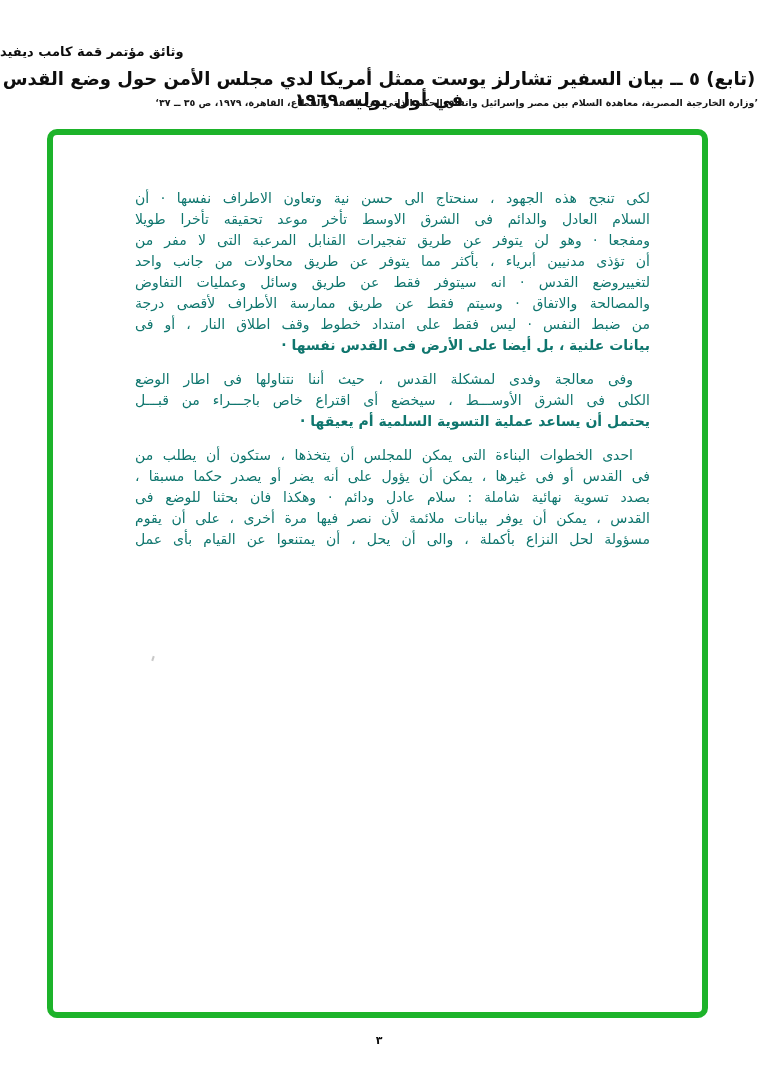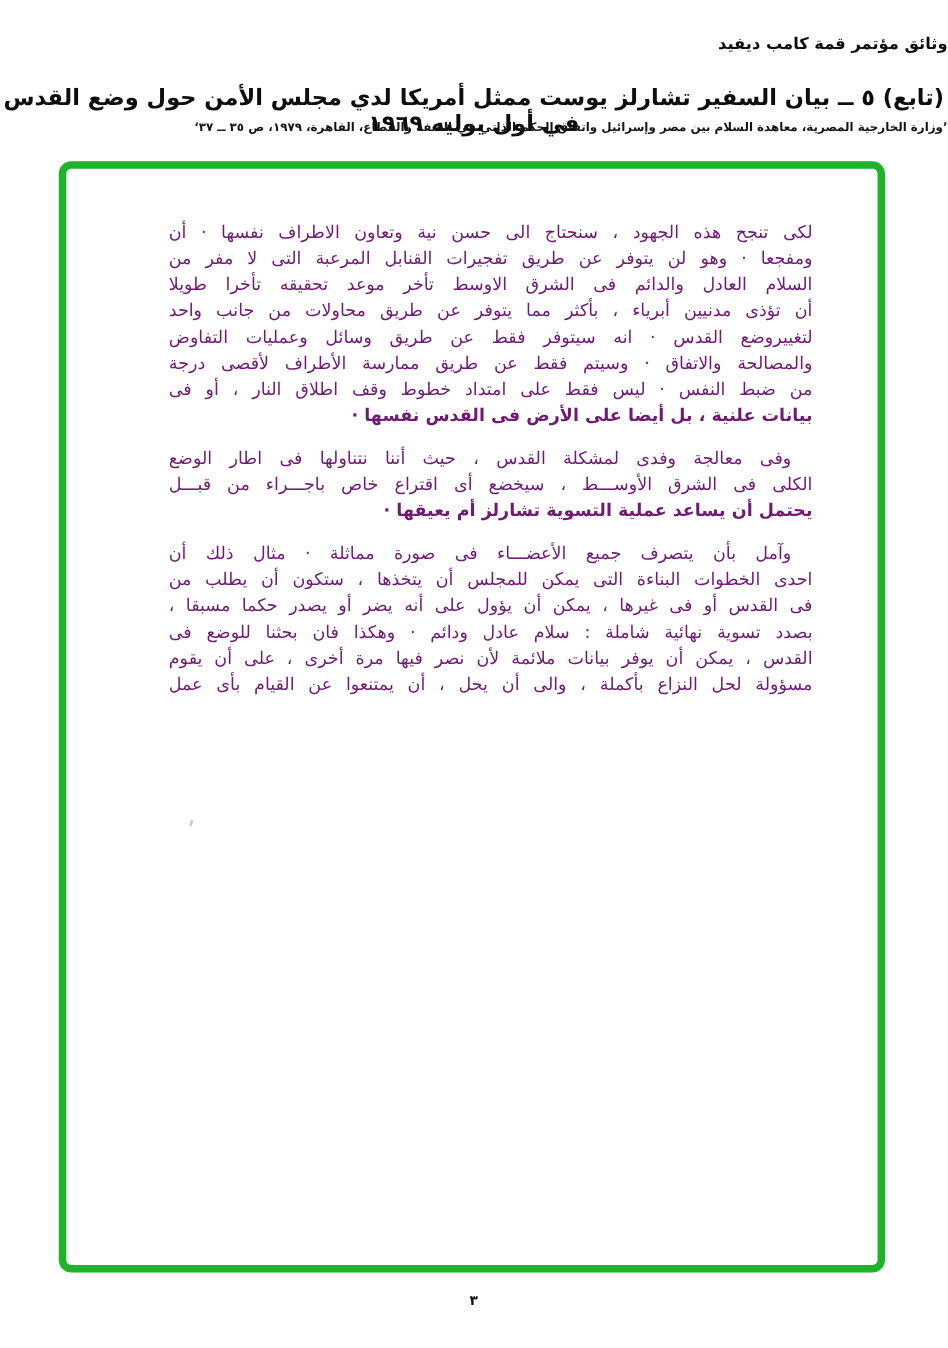--- a/index.html
+++ b/index.html
@@ -13,22 +13,22 @@
     height: 1078px;
     background: #ffffff;
     direction: rtl;
     overflow: hidden;
     font-family: "DejaVu Sans", sans-serif;
     color: #1c1c1c;
   }
   
   .collection-title {
     position: absolute;
-    top: 28px; left: 0; right: 0;
-    text-align: right;
+    top: 44px; left: 0; right: 0;
+    text-align: left;
     font-size: 13px;
     font-weight: bold;
     color: #0e0e0e;
     letter-spacing: 0;
   }
   .doc-title {
     position: absolute;
     top: 68px; left: 0; right: 0;
     text-align: center;
     font-size: 18px;
@@ -55,25 +55,25 @@
     background: #ffffff;
   }
   
   .body-text {
     position: absolute;
     top: 41px;
     right: 52px;
     width: 515px;
   }
   .para {
-    margin: 0 0 13px 0;
+    margin: 12px 0 13px 0;
     padding: 0;
     font-size: 14px;
     line-height: 21px;
-    color: #701a75;
+    color: #0f766e;
   }
   .line {
     display: block;
     text-align: justify;
     text-align-last: justify;
   }
   .line.last {
     text-align-last: right;
     font-weight: bold;
   }
@@ -111,37 +111,36 @@
 
   <div class="doc-title">(تابع) ٥ ــ بيان السفير تشارلز يوست ممثل أمريكا لدي مجلس الأمن حول وضع القدس في أول يوليه ١٩٦٩</div>
 
   <div class="source-citation">’وزارة الخارجية المصرية، معاهدة السلام بين مصر وإسرائيل واتفاق الحكم الذاتي في الضفة والقطاع، القاهرة، ١٩٧٩، ص ٣٥ ــ ٣٧‘</div>
 
   <div class="frame" style="border-color: rgb(29, 179, 42);">
     <div class="body-text">
 
       <p class="para">
         <span class="line">لكى تنجح هذه الجهود ، سنحتاج الى حسن نية وتعاون الاطراف نفسها · أن</span>
+        <span class="line">السلام العادل والدائم فى الشرق الاوسط تأخر موعد تحقيقه تأخرا طويلا</span>
         <span class="line">ومفجعا · وهو لن يتوفر عن طريق تفجيرات القنابل المرعبة التى لا مفر من</span>
-        <span class="line">السلام العادل والدائم فى الشرق الاوسط تأخر موعد تحقيقه تأخرا طويلا</span>
         <span class="line">أن تؤذى مدنيين أبرياء ، بأكثر مما يتوفر عن طريق محاولات من جانب واحد</span>
         <span class="line">لتغييروضع القدس · انه سيتوفر فقط عن طريق وسائل وعمليات التفاوض</span>
         <span class="line">والمصالحة والاتفاق · وسيتم فقط عن طريق ممارسة الأطراف لأقصى درجة</span>
         <span class="line">من ضبط النفس · ليس فقط على امتداد خطوط وقف اطلاق النار ، أو فى</span>
         <span class="line last">بيانات علنية ، بل أيضا على الأرض فى القدس نفسها ·</span>
       </p>
 
       <p class="para indent">
         <span class="line">وفى معالجة وفدى لمشكلة القدس ، حيث أننا نتناولها فى اطار الوضع</span>
         <span class="line">الكلى فى الشرق الأوســـط ، سيخضع أى اقتراع خاص باجـــراء من قبـــل</span>
-        <span class="line last">يحتمل أن يساعد عملية التسوية تشارلز أم يعيقها ·</span>
+        <span class="line last">يحتمل أن يساعد عملية التسوية السلمية أم يعيقها ·</span>
       </p>
 
       <p class="para indent">
-        <span class="line">وآمل بأن يتصرف جميع الأعضـــاء فى صورة مماثلة · مثال ذلك أن</span>
         <span class="line">احدى الخطوات البناءة التى يمكن للمجلس أن يتخذها ، ستكون أن يطلب من</span>
         <span class="line">فى القدس أو فى غيرها ، يمكن أن يؤول على أنه يضر أو يصدر حكما مسبقا ،</span>
         <span class="line">بصدد تسوية نهائية شاملة : سلام عادل ودائم · وهكذا فان بحثنا للوضع فى</span>
         <span class="line">القدس ، يمكن أن يوفر بيانات ملائمة لأن نصر فيها مرة أخرى ، على أن يقوم</span>
         <span class="line">مسؤولة لحل النزاع بأكملة ، والى أن يحل ، أن يمتنعوا عن القيام بأى عمل</span>
       </p>
 
     </div>
   </div>
 

